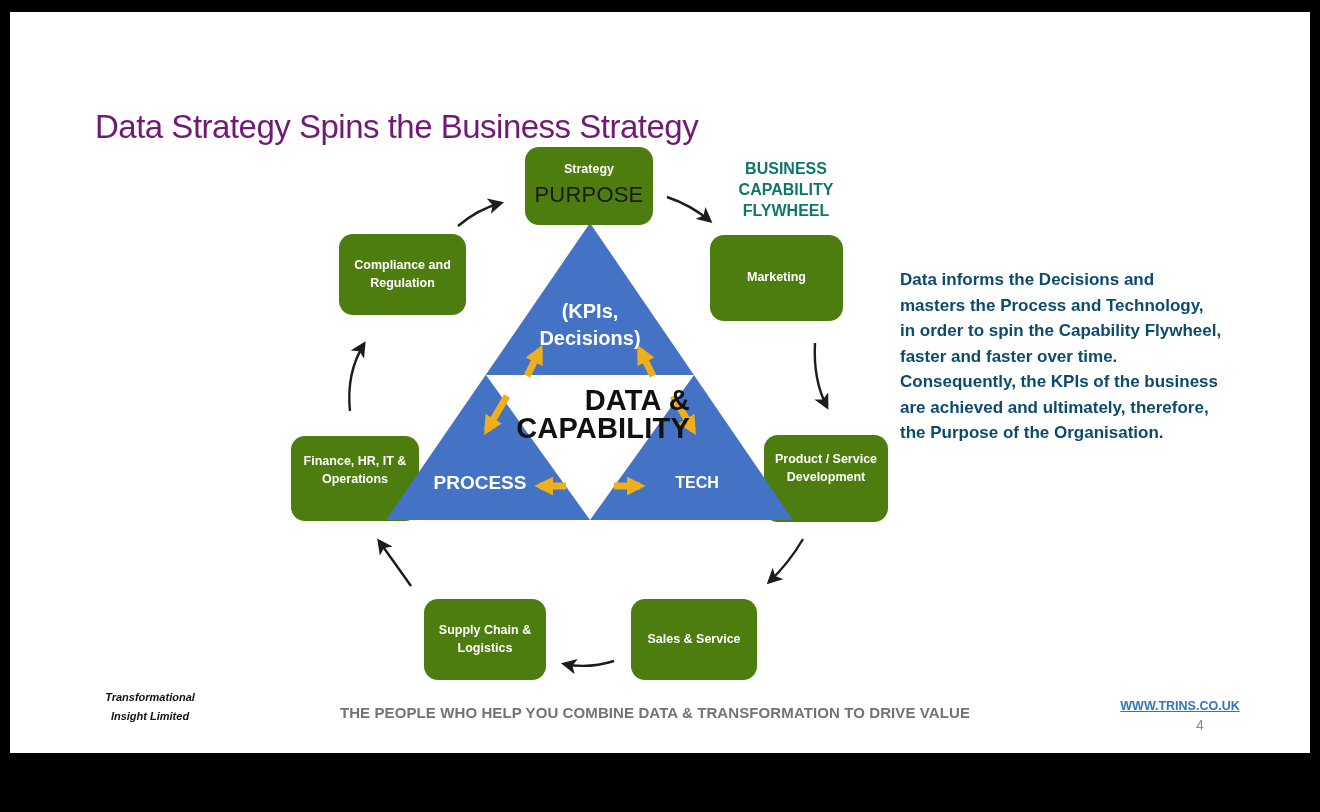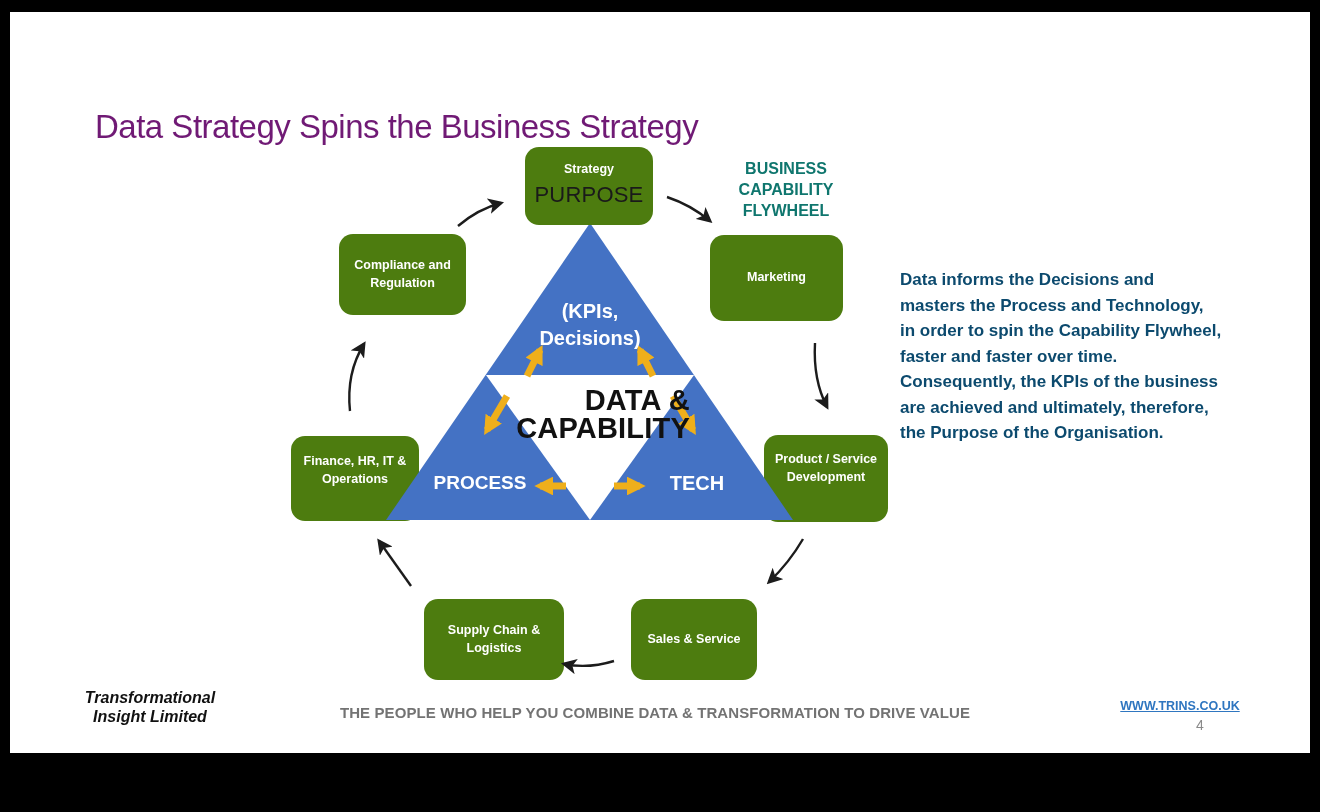--- a/index.html
+++ b/index.html
@@ -21,40 +21,40 @@
     display:flex;flex-direction:column;align-items:center;justify-content:center;
     text-align:center;color:#fff;font-weight:600;font-size:12.5px;line-height:1.4;
     padding:4px 8px;box-sizing:border-box;z-index:1;
   }
   .fbox.strategy{left:515px;top:135px;width:128px;height:78px;z-index:5;gap:2px;}
   .fbox.strategy .purpose{color:#1a1a1a;font-size:22px;font-weight:400;letter-spacing:0.2px;}
   .fbox.marketing{left:700px;top:223px;width:133px;height:86px;}
   .fbox.compliance{left:329px;top:222px;width:127px;height:81px;}
   .fbox.finance{left:281px;top:424px;width:128px;height:85px;padding-bottom:20px;}
   .fbox.product{left:754px;top:423px;width:124px;height:87px;padding-bottom:24px;}
-  .fbox.supply{left:414px;top:587px;width:140px;height:81px;text-align:center;}
+  .fbox.supply{left:414px;top:587px;width:122px;height:81px;text-align:center;}
   .fbox.sales{left:621px;top:587px;width:126px;height:81px;}
   .diagram-svg{position:absolute;left:0;top:0;z-index:2;}
   
   .tri-label{position:absolute;z-index:6;text-align:center;}
   .people{left:500px;top:286px;width:160px;color:#fff;font-size:20px;font-weight:600;line-height:27px;}
   .core{left:480px;top:374px;width:200px;color:#111;font-size:29px;font-weight:800;line-height:28px;letter-spacing:0.2px;text-align:right;}
   .process{left:400px;top:459px;width:140px;color:#fff;font-size:19px;font-weight:600;line-height:24px;}
-  .tech{left:627px;top:459px;width:120px;color:#fff;font-size:20px;font-weight:600;line-height:24px;}
+  .tech{left:627px;top:459px;width:120px;color:#fff;font-size:16px;font-weight:600;line-height:24px;}
   .flywheel-heading{
     position:absolute;left:696px;top:146px;width:160px;text-align:center;
     font-size:16px;font-weight:700;color:#0f766e;line-height:21px;z-index:6;
   }
   .description{
     position:absolute;left:890px;top:255px;width:322px;
     font-size:17px;font-weight:600;color:#0c4a6e;line-height:25.5px;
   }
   .logo{
     position:absolute;left:40px;top:676px;width:200px;text-align:center;
-    font-size:16px;font-weight:700;font-style:italic;color:#111;line-height:19px;
+    font-size:11px;font-weight:700;font-style:italic;color:#111;line-height:19px;
   }
   .tagline{
     position:absolute;left:230px;top:692px;width:830px;text-align:center;
     font-size:15px;font-weight:600;color:#737373;letter-spacing:0.1px;
   }
   .website{
     position:absolute;left:1090px;top:687px;width:160px;text-align:center;
     font-size:12.5px;font-weight:700;color:#2F76C0;text-decoration:underline;cursor:pointer;
   }
   .pagenum{

